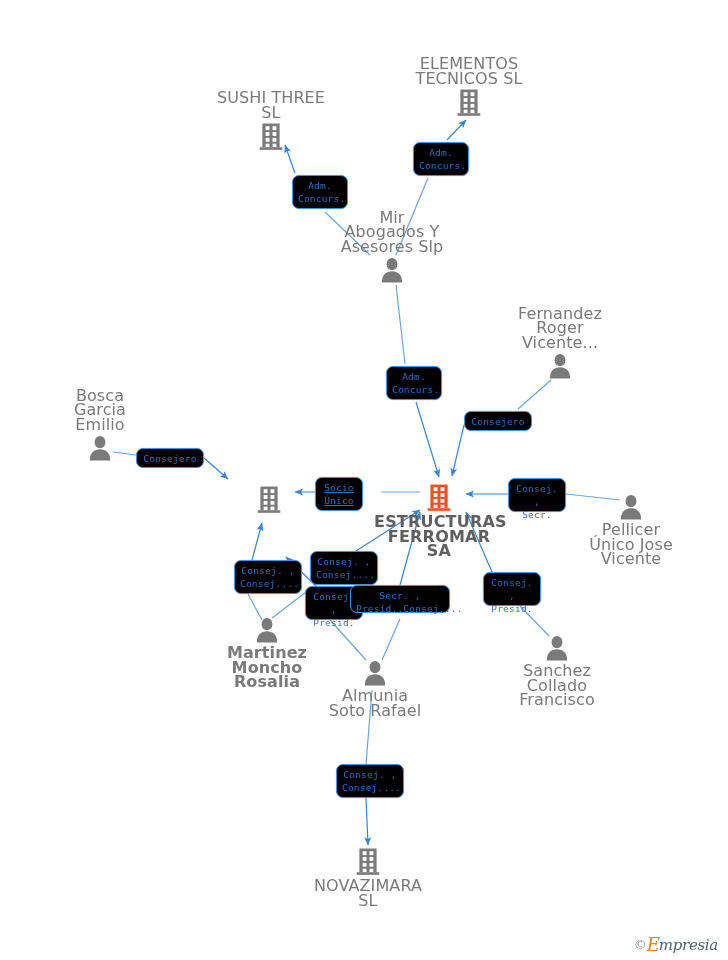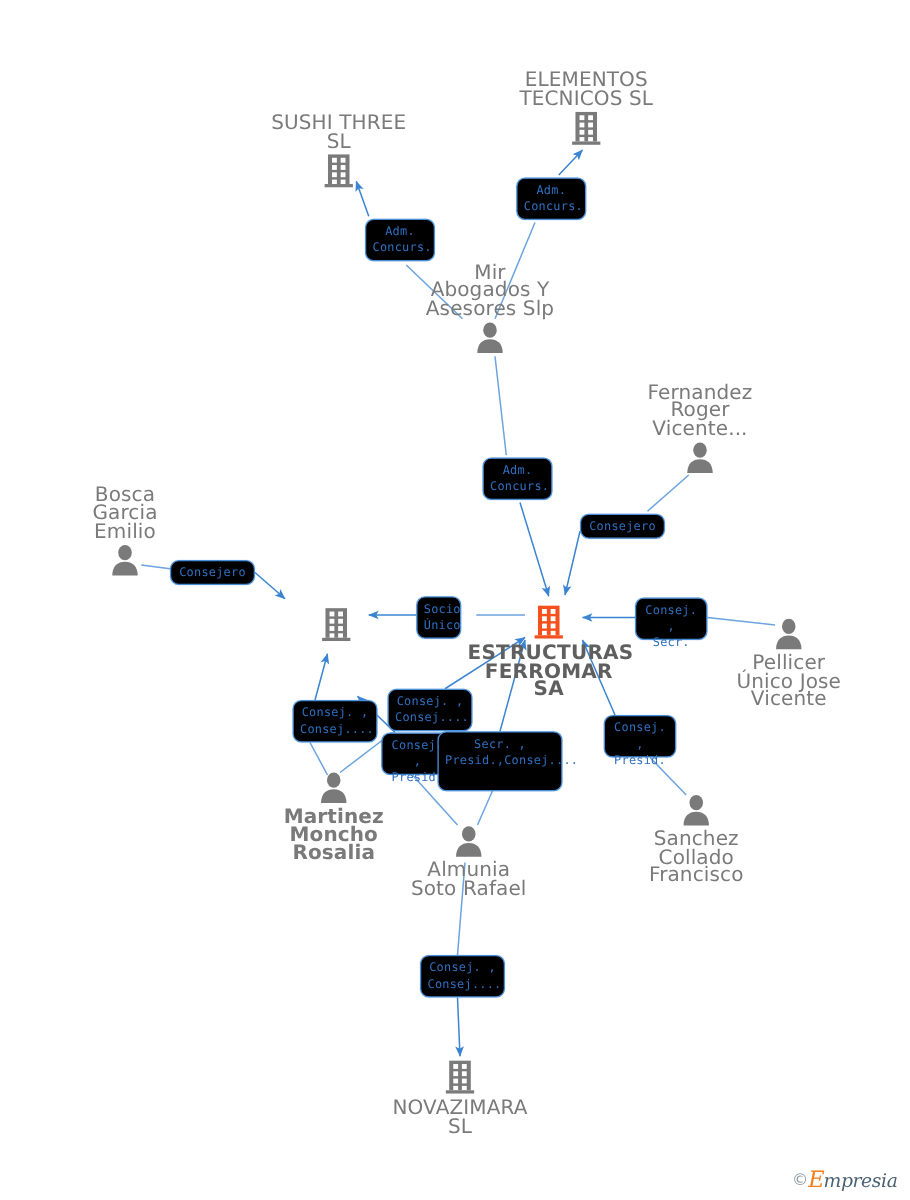--- a/index.html
+++ b/index.html
@@ -306,31 +306,31 @@
     </div>
   <div id="rel-layer">
       <div class="rel" style="left: 292px; top: 175px; width: 56px; height: 34px;">Adm.
 Concurs.</div>
       <div class="rel" style="left: 413px; top: 142px; width: 56px; height: 34px;">Adm.
 Concurs.</div>
       <div class="rel" style="left: 386px; top: 366px; width: 56px; height: 34px;">Adm.
 Concurs.</div>
       <div class="rel" style="left: 136px; top: 448px; width: 68px; height: 20px;">Consejero</div>
       <div class="rel" style="left: 464px; top: 411px; width: 68px; height: 20px;">Consejero</div>
-      <div class="rel" style="left: 333px; top: 477px; width: 36px; height: 34px;">Socio
+      <div class="rel" style="left: 315px; top: 477px; width: 48px; height: 34px; text-decoration: underline;">Socio
 Único</div>
       <div class="rel" style="left: 508px; top: 478px; width: 58px; height: 34px;">Consej. ,
 Secr.</div>
       <div class="rel" style="left: 234px; top: 560px; width: 68px; height: 34px;">Consej. ,
 Consej....</div>
       <div class="rel" style="left: 310px; top: 551px; width: 68px; height: 34px;">Consej. ,
 Consej....</div>
       <div class="rel" style="left: 305px; top: 586px; width: 58px; height: 34px;">Consej. ,
 Presid.</div>
-      <div class="rel" style="left: 350px; top: 585px; width: 100px; height: 48px;">Secr. ,
+      <div class="rel" style="left: 350px; top: 585px; width: 100px; height: 28px;">Secr. ,
 Presid.,Consej....</div>
       <div class="rel" style="left: 483px; top: 572px; width: 58px; height: 34px;">Consej. ,
 Presid.</div>
       <div class="rel" style="left: 336px; top: 764px; width: 68px; height: 34px;">Consej. ,
 Consej....</div>
     </div>
 
   <div id="footer-logo">
     <span class="copy">©</span><span class="brand-e">E</span><span class="brand-rest">mpresia</span>
   </div>

